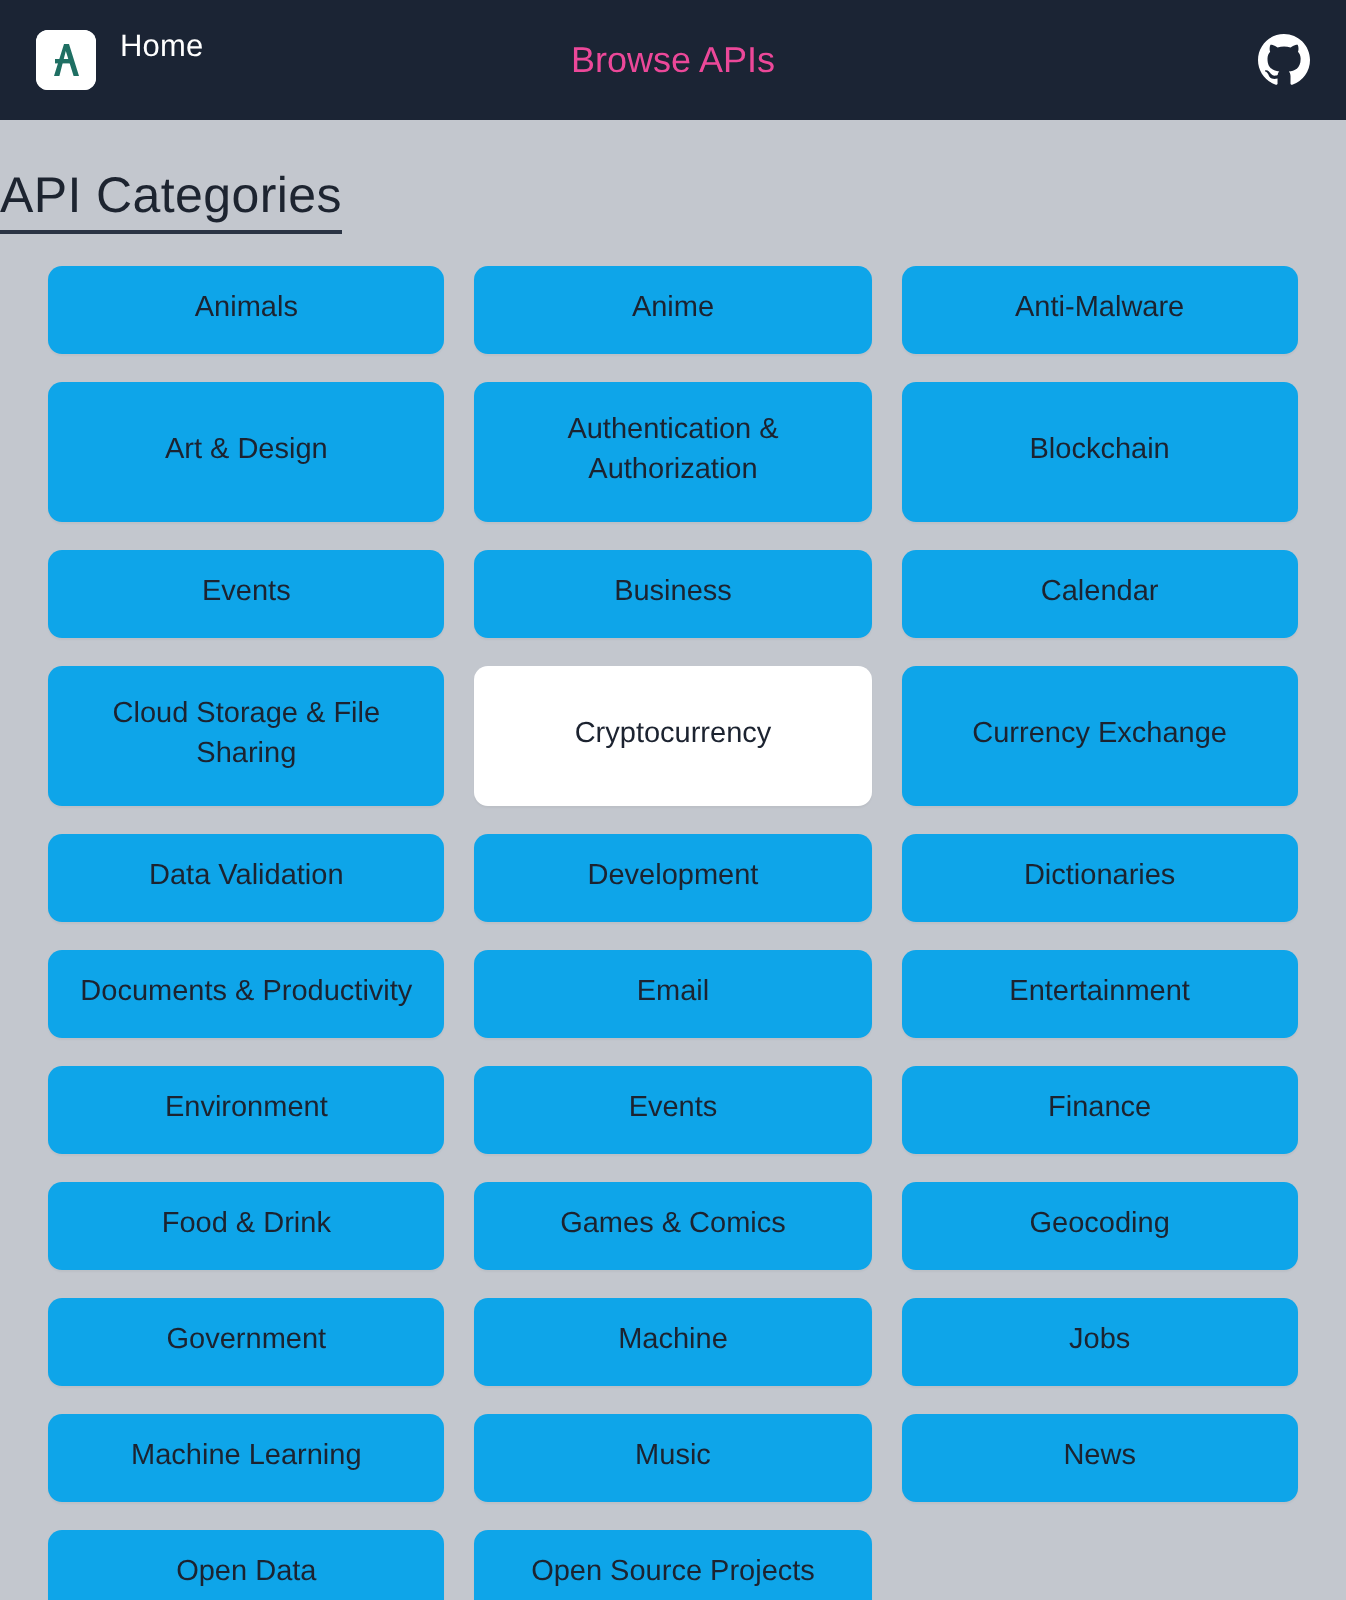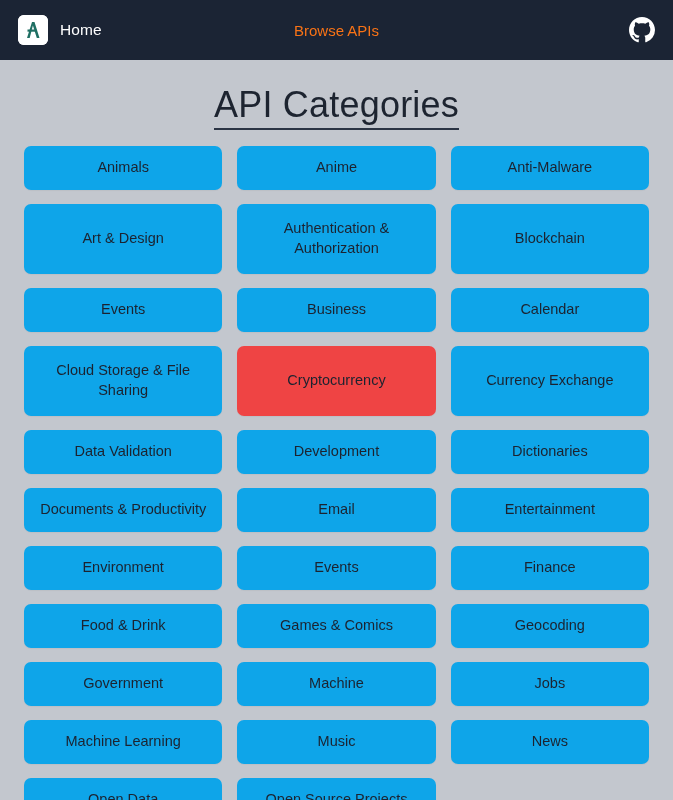--- a/index.html
+++ b/index.html
@@ -17,21 +17,20 @@
   .navbar {
     height: 60px;
     background: #1b2434;
     display: flex;
     align-items: center;
     padding: 0 18px;
     position: relative;
   }
   .nav-left {
     display: flex;
-    align-items: center;
     gap: 12px;
     z-index: 2;
   }
   .logo {
     width: 30px;
     height: 30px;
     border-radius: 6px;
     background: #ffffff;
     display: flex;
     align-items: center;
@@ -50,39 +49,39 @@
     left: 0;
     right: 0;
     top: 0;
     bottom: 0;
     display: flex;
     align-items: center;
     justify-content: center;
     pointer-events: none;
   }
   .nav-center span {
-    color: #f97316;
-    font-size: 15px;
+    color: #ec4899;
+    font-size: 18px;
     pointer-events: auto;
   }
   .nav-right {
     margin-left: auto;
     z-index: 2;
     display: flex;
     align-items: center;
   }
   .gh-icon {
     width: 26px;
     height: 26px;
     display: block;
   }
   .page-title {
-    text-align: center;
+    text-align: left;
     color: #1d2430;
-    font-size: 36px;
+    font-size: 25px;
     font-weight: 400;
     margin: 24px 0 20px;
     letter-spacing: 0.2px;
   }
   .page-title span {
     border-bottom: 2px solid #2b3444;
     padding-bottom: 3px;
   }
   .grid {
     display: grid;
@@ -100,21 +99,21 @@
     text-align: center;
     padding: 12px 10px;
     color: #1c2330;
     font-size: 14.5px;
     line-height: 1.35;
     cursor: pointer;
     box-shadow: 0 1px 1px rgba(0,0,0,0.04);
     user-select: none;
   }
   .cat-card.tall { min-height: 70px; }
-  .cat-card.highlight { background: #ef4444; }
+  .cat-card.highlight { background: #ffffff; }
 </style>
 </head>
 <body>
 
 <div class="navbar">
   <div class="nav-left">
     <div class="logo">
       <svg width="30" height="30" viewBox="0 0 30 30" aria-hidden="true">
         <rect x="0" y="0" width="30" height="30" fill="#ffffff"></rect>
         <path d="M9 23 L14 7 L16.5 7 L21.5 23 L18.8 23 L14.9 10.5 L11.7 23 Z" fill="#1f6f63"></path>

